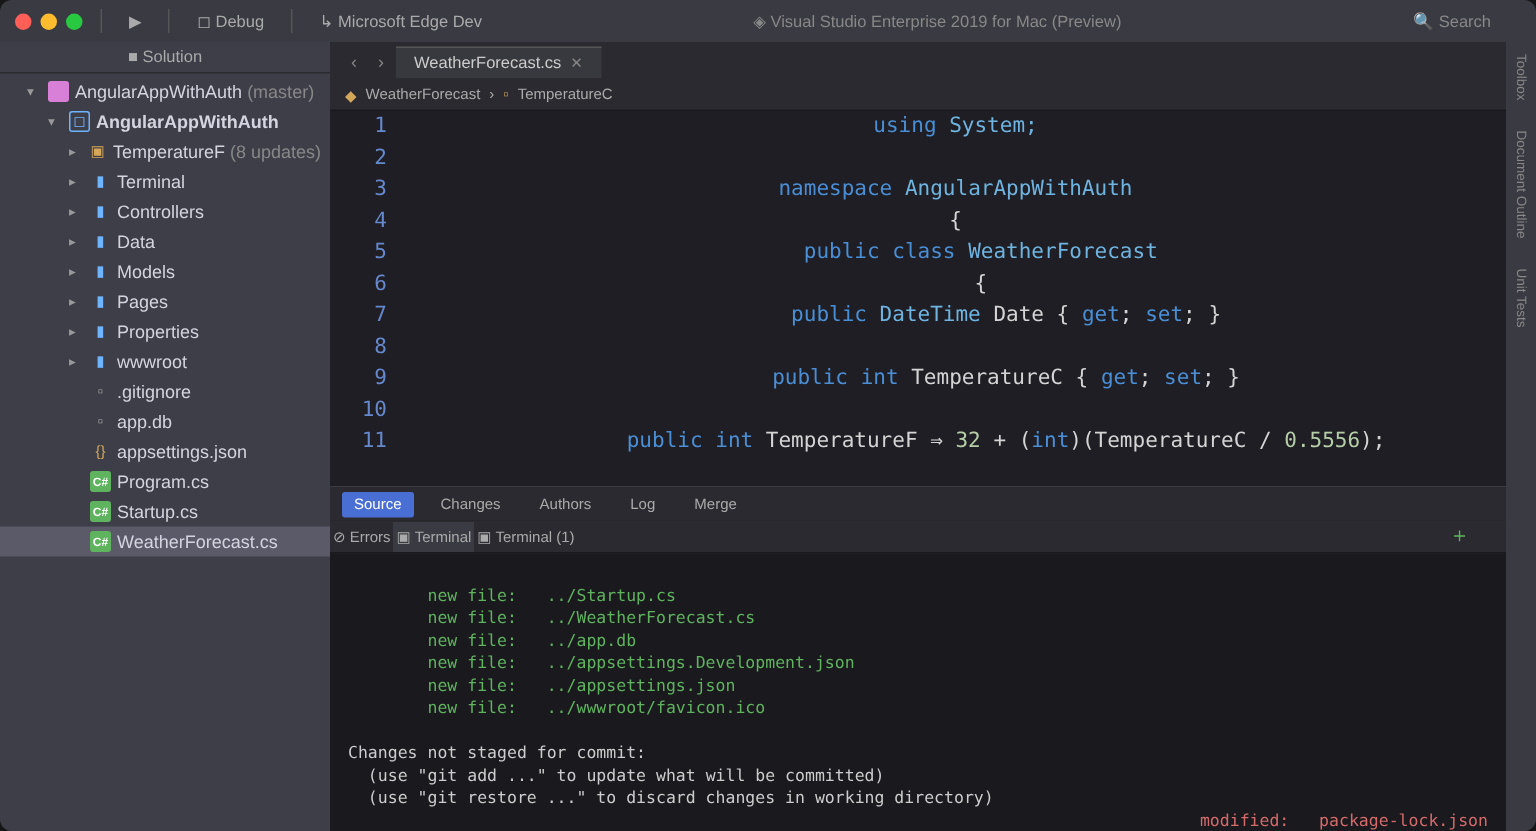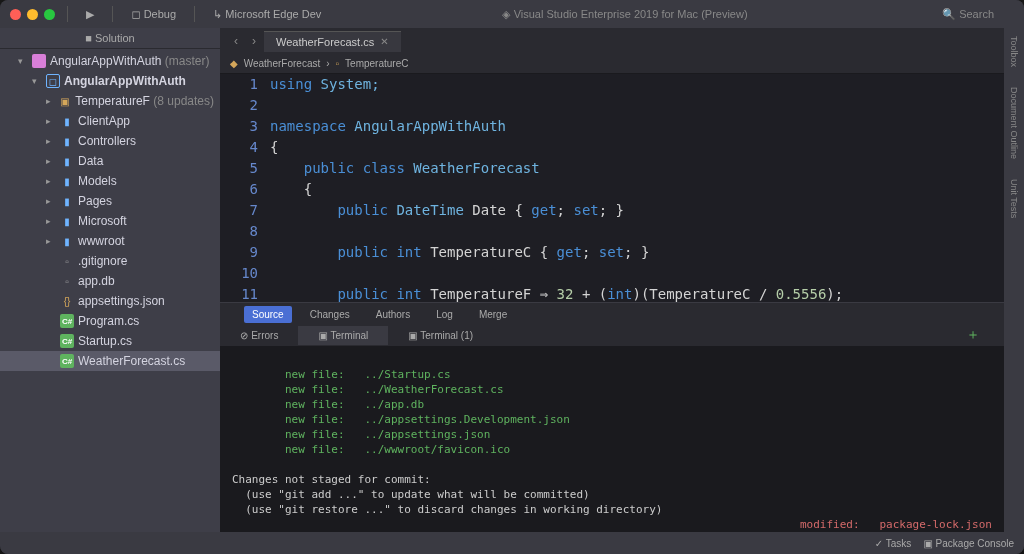--- a/index.html
+++ b/index.html
@@ -33,28 +33,28 @@
 .label .dim { color: #888; }
 .main { flex: 1; display: flex; flex-direction: column; background: #1e1e24; overflow: hidden; }
 .tabbar { height: 26px; background: #2a2a30; display: flex; align-items: center; padding-left: 8px; gap: 2px; }
 .nav-arrow { color: #888; padding: 0 6px; cursor: pointer; }
 .tab { background: #38383f; padding: 4px 12px; font-size: 11px; color: #ccc; border-top: 1px solid #555; display: flex; align-items: center; gap: 6px; }
 .tab .x { color: #888; font-size: 10px; }
 .breadcrumb { height: 20px; background: #2a2a30; display: flex; align-items: center; padding: 0 10px; font-size: 10px; color: #aaa; gap: 6px; border-bottom: 1px solid #1a1a1e; }
 .bc-icon { color: #d4a65a; }
 .editor { flex: 1; background: #1e1e24; display: flex; overflow: hidden; font-family: Menlo, Consolas, monospace; font-size: 14px; line-height: 21px; }
 .gutter { width: 50px; background: #1e1e24; color: #6688cc; text-align: right; padding-right: 12px; user-select: none; }
-.code { flex: 1; color: #d4d4d4; white-space: pre; }
+.code { flex: 1; color: #d4d4d4; white-space: pre; text-align: center; }
 .kw { color: #4a8fd6; } .cls { color: #6fb4e0; } .punc { color: #d4d4d4; } .num { color: #b5cea8; }
 .bottom-pane { height: 230px; display: flex; flex-direction: column; background: #1a1a1e; border-top: 1px solid #3a3a42; }
-.bp-tabs { height: 22px; background: #2a2a30; display: flex; align-items: center; padding: 0 24px; gap: 10px; font-size: 10px; color: #aaa; }
+.bp-tabs { height: 22px; background: #2a2a30; display: flex; align-items: center; padding: 0 8px; gap: 10px; font-size: 10px; color: #aaa; }
 .bp-tab { padding: 3px 8px; cursor: pointer; }
 .bp-tab.active { background: #4a6fd4; color: #fff; border-radius: 2px; }
 .bp-subtabs { height: 22px; background: #2a2a30; display: flex; align-items: center; font-size: 10px; border-bottom: 1px solid #1a1a1e; }
-.bp-subtab { padding: 4px 20px; cursor: pointer; color: #aaa; display: flex; gap: 4px; }
+.bp-subtab { padding: 4px 2px; cursor: pointer; color: #aaa; display: flex; gap: 4px; }
 .bp-subtab.active { background: #3a3a42; }
 .terminal { flex: 1; background: #1a1a1e; padding: 20px 12px; font-family: Menlo, Consolas, monospace; font-size: 11px; line-height: 15px; overflow: auto; color: #ccc; white-space: pre; }
 .t-green { color: #5fb35f; } .t-red { color: #d46a6a; text-align: right; } .t-white { color: #ccc; }
 .statusbar { height: 22px; background: #3a3a42; display: flex; align-items: center; justify-content: flex-end; padding: 0 10px; gap: 12px; font-size: 10px; color: #aaa; }
 .right-rail { width: 20px; background: #3a3a42; display: flex; flex-direction: column; align-items: center; padding-top: 8px; gap: 20px; font-size: 9px; color: #888; }
 .rail-item { writing-mode: vertical-rl; cursor: pointer; }
 .plus-btn { position: absolute; right: 24px; color: #5fb35f; font-size: 14px; cursor: pointer; }
 .subtab-wrap { position: relative; display: flex; width: 100%; }
 </style>
 </head>
@@ -93,21 +93,21 @@
         </div>
         <div class="tree-item ind3">
           <span class="disclosure">▸</span>
           <span class="ticon pkg">▣</span>
           <span class="label"><span>TemperatureF</span> <span class="dim">(8 updates)</span></span>
         </div>
         <div id="folders">
             <div class="tree-item ind3">
               <span class="disclosure">▸</span>
               <span class="ticon folder">▮</span>
-              <span class="label">ClientApp</span>
+              <span class="label">Terminal</span>
             </div>
             <div class="tree-item ind3">
               <span class="disclosure">▸</span>
               <span class="ticon folder">▮</span>
               <span class="label">Controllers</span>
             </div>
             <div class="tree-item ind3">
               <span class="disclosure">▸</span>
               <span class="ticon folder">▮</span>
               <span class="label">Data</span>
@@ -118,21 +118,21 @@
               <span class="label">Models</span>
             </div>
             <div class="tree-item ind3">
               <span class="disclosure">▸</span>
               <span class="ticon folder">▮</span>
               <span class="label">Pages</span>
             </div>
             <div class="tree-item ind3">
               <span class="disclosure">▸</span>
               <span class="ticon folder">▮</span>
-              <span class="label">Microsoft</span>
+              <span class="label">Properties</span>
             </div>
             <div class="tree-item ind3">
               <span class="disclosure">▸</span>
               <span class="ticon folder">▮</span>
               <span class="label">wwwroot</span>
             </div>
           </div>
         <div id="files">
             <div class="tree-item ind3">
               <span class="disclosure"></span>
@@ -223,17 +223,13 @@
       </div>
     </div>
 
     <div class="right-rail">
       <div class="rail-item">Toolbox</div>
       <div class="rail-item">Document Outline</div>
       <div class="rail-item">Unit Tests</div>
     </div>
   </div>
 
-  <div class="statusbar">
-    <span>✓ <span>Tasks</span></span>
-    <span>▣ <span>Package Console</span></span>
-  </div>
 </div>
 
 </body></html>

